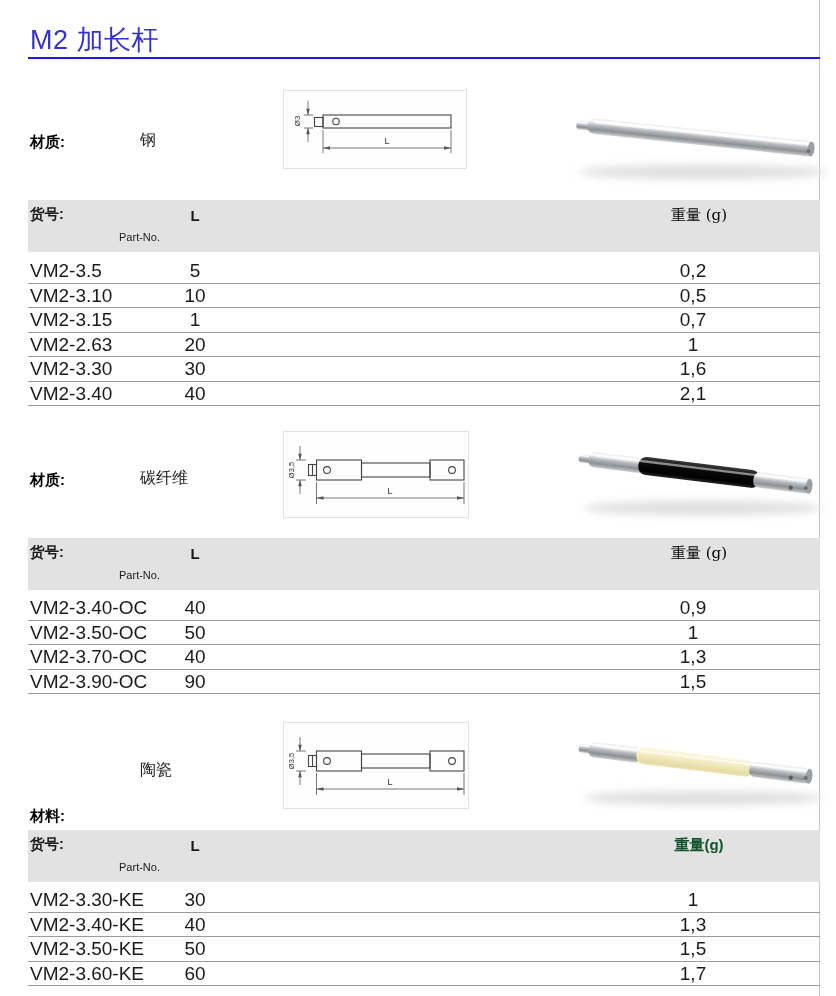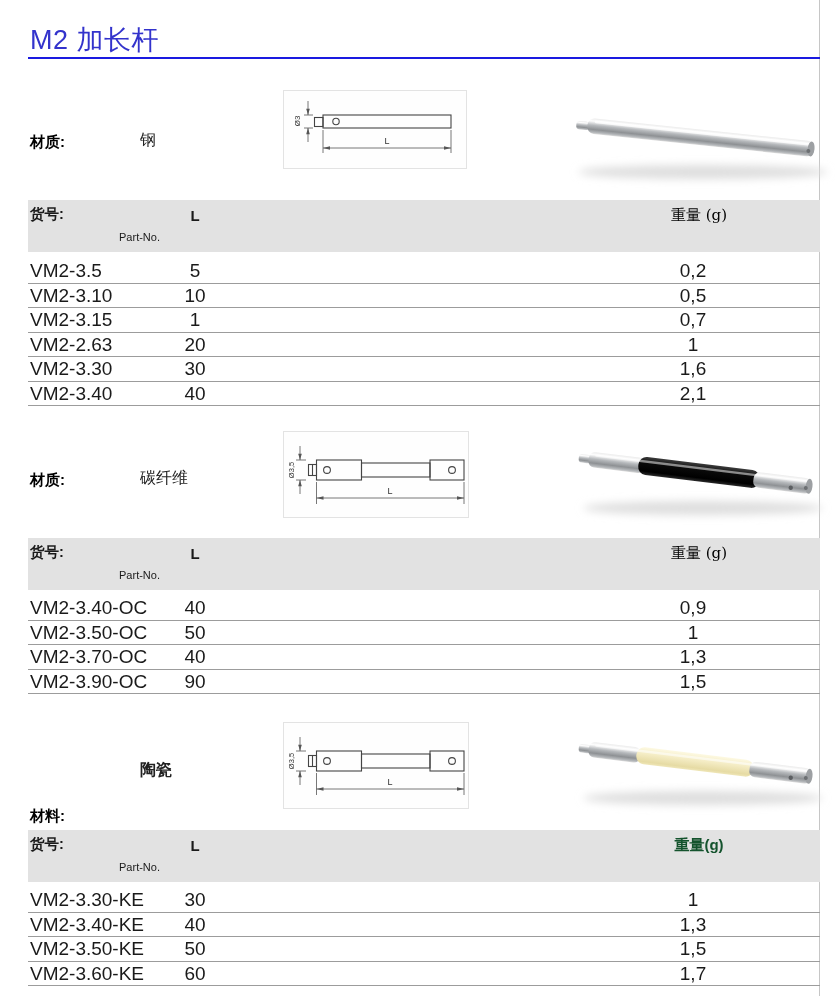--- a/index.html
+++ b/index.html
@@ -52,21 +52,21 @@
   .s1 .tbl-head { top:200px; }
   .s1 .tbl-body { top:259px; }
 
   .s2 .drawing { top:431px; width:184px; height:85px; }
   .s2 .mat-label { top:471px; } .s2 .mat-value { top:468px;text-align:center; }
   .s2 .photo { top:432px; }
   .s2 .tbl-head { top:538px; }
   .s2 .tbl-body { top:596px; }
 
   .s3 .drawing { top:722px; width:184px; height:85px; }
-  .s3 .mat-label { top:763px;margin-top:44px; } .s3 .mat-value { top:760px;font-weight:bold; }
+  .s3 .mat-label { top:763px;margin-top:44px; } .s3 .mat-value { top:760px; }
   .s3 .photo { top:722px; }
   .s3 .tbl-head { top:830px; }
   .s3 .tbl-body { top:888px; }
 
   svg text { font-family:"Liberation Sans", sans-serif; fill:#333; }
 </style>
 </head>
 <body>
 
 <div class="page">

